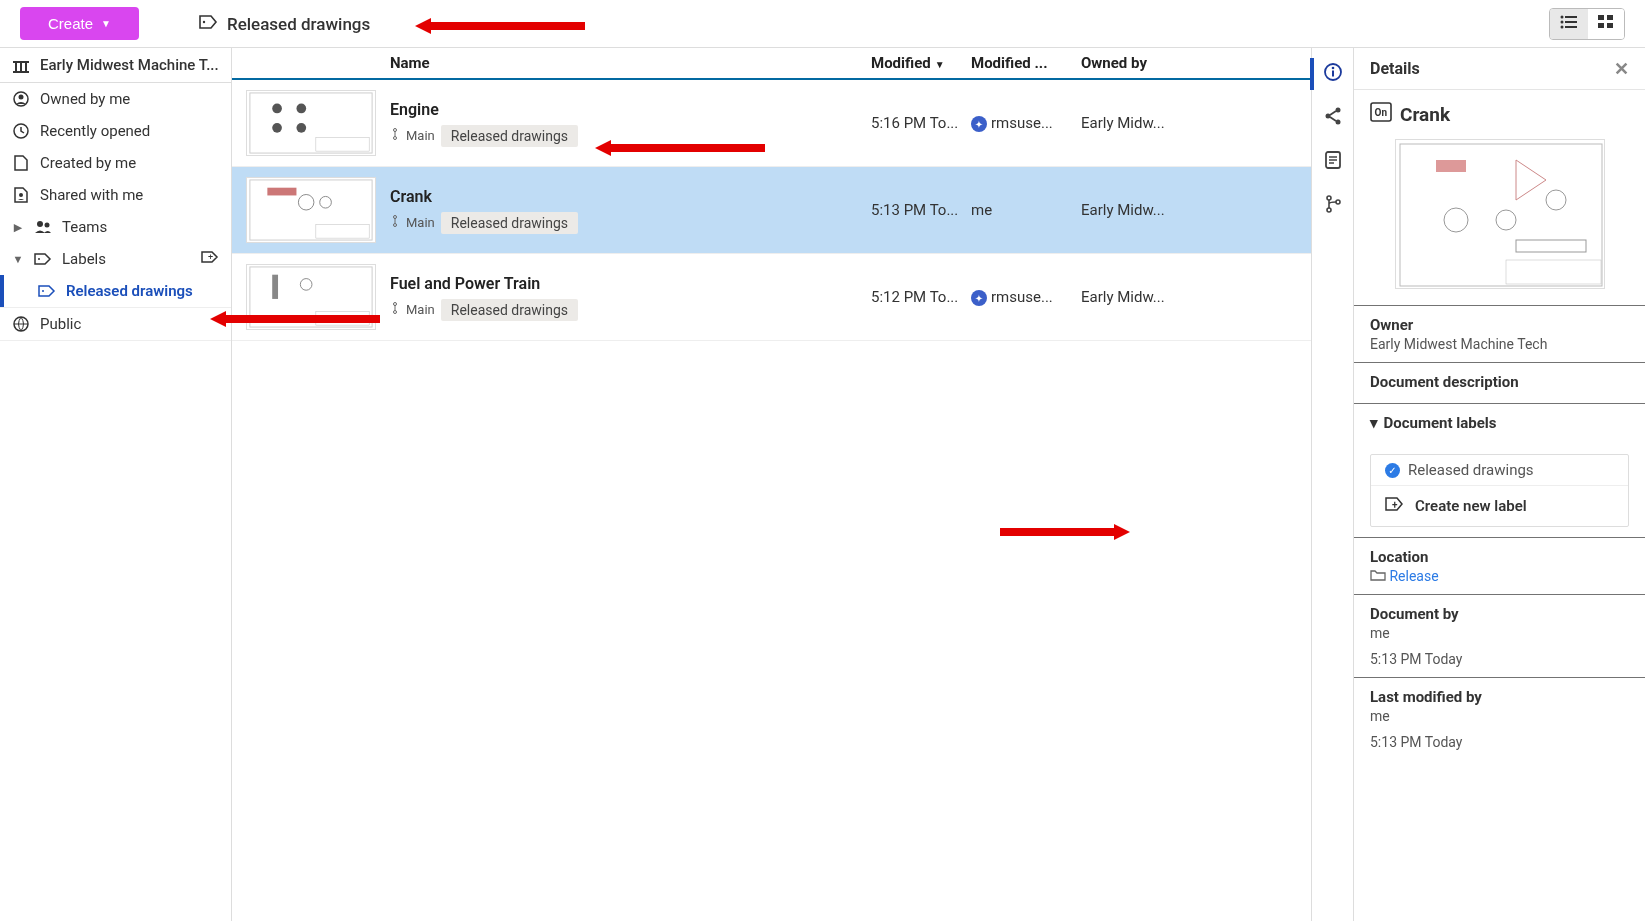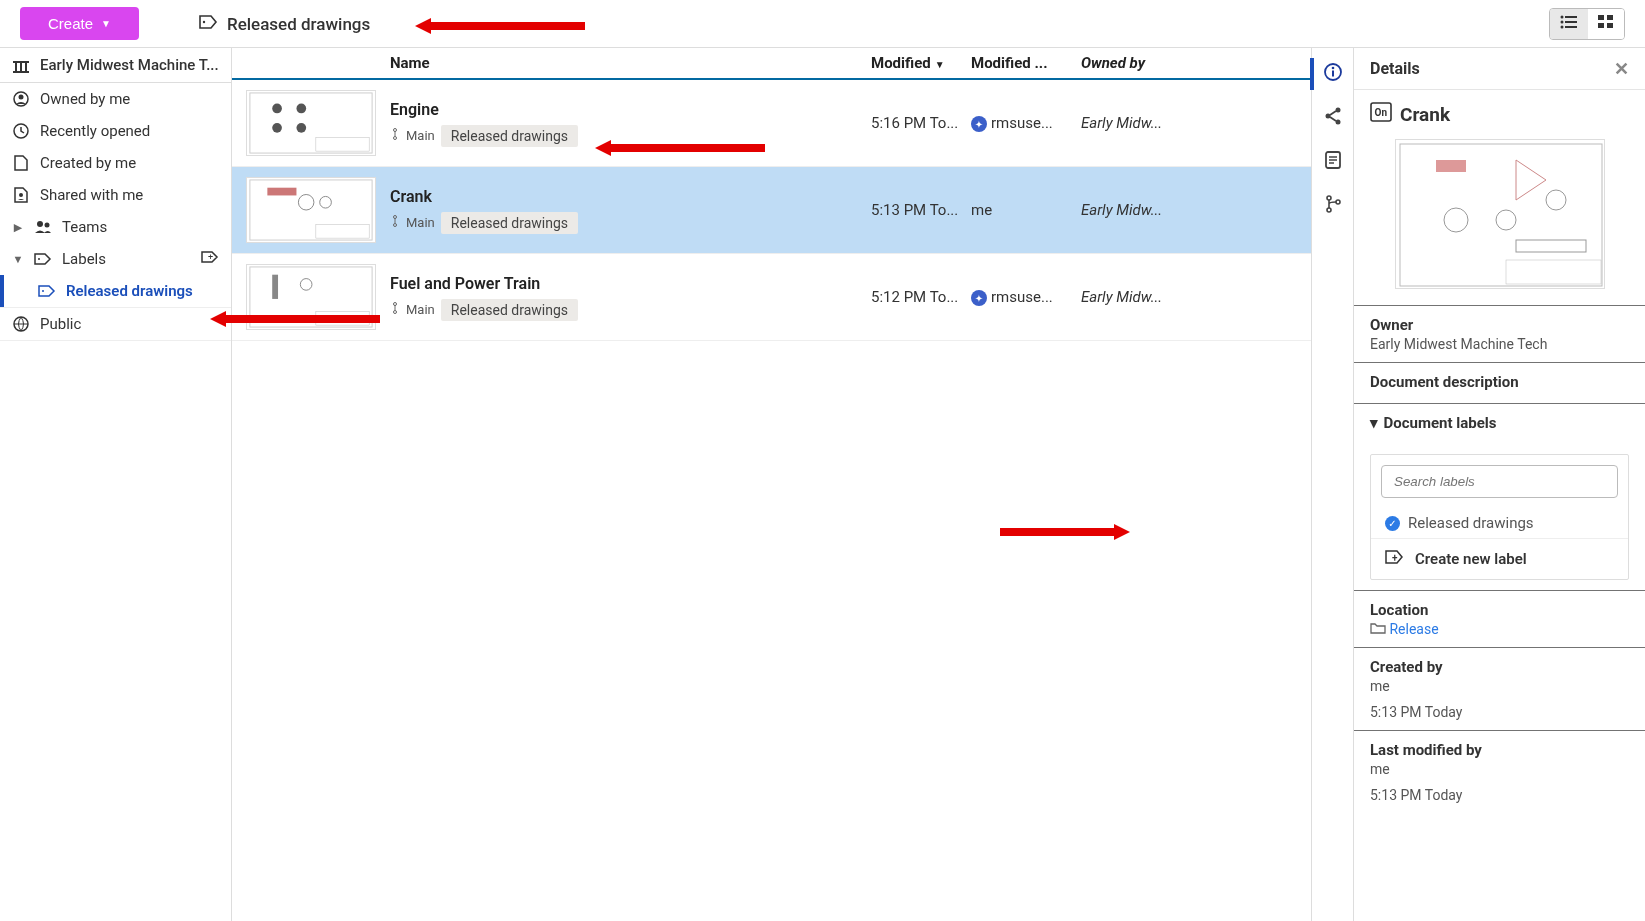--- a/index.html
+++ b/index.html
@@ -24,21 +24,21 @@
 .sidebar .expand { width: 12px; font-size: 11px; color: #666; }
 .sidebar .right-icon { margin-left: auto; color: #555; }
 .sidebar hr { border: none; border-top: 1px solid #eee; margin: 0; }
 
 .content { flex: 1; display: flex; flex-direction: column; overflow: hidden; }
 .table-header { display: flex; align-items: center; padding: 6px 0; border-bottom: 2px solid #0369a1; font-weight: 700; font-size: 15px; color: #222; }
 .col-thumb { width: 158px; }
 .col-name { flex: 1; }
 .col-mod { width: 100px; }
 .col-modby { width: 100px; }
-.col-own { width: 240px; padding-left: 10px; font-style: italic; }
+.col-own { width: 240px; padding-left: 10px; }
 .sort-caret { font-size: 10px; margin-left: 4px; }
 
 .row { display: flex; align-items: center; border-bottom: 1px solid #eee; padding: 4px 0; }
 .row.selected { background: #bfdcf5; }
 .thumb { width: 130px; height: 66px; margin: 6px 14px; background: #fff; border: 1px solid #ddd; display: flex; align-items: center; justify-content: center; font-size: 8px; color: #aaa; }
 .row .col-name .doc-name { font-weight: 600; font-size: 16px; color: #222; }
 .row .meta { display: flex; align-items: center; gap: 6px; margin-top: 6px; font-size: 13px; color: #555; }
 .row .label-chip { background: #eceae7; padding: 3px 10px; border-radius: 2px; font-size: 14px; color: #444; }
 .row .user-icon { width: 16px; height: 16px; border-radius: 50%; background: #3b5fc9; display: inline-flex; align-items: center; justify-content: center; color: #fff; font-size: 10px; margin-right: 4px; }
 .row .col-mod, .row .col-modby, .row .col-own { font-size: 15px; color: #333; white-space: nowrap; overflow: hidden; text-overflow: ellipsis; }
@@ -362,21 +362,20 @@
     <div class="section">
       <div class="label">Document description</div>
     </div>
     <div class="section">
       <div class="label collapsible">
         <span>▾</span>
         <span>Document labels</span>
       </div>
     </div>
     <div class="labels-box">
-      <input class="search-labels" placeholder="Search labels" style="">
       <div class="label-row">
         <span class="label-check">✓</span>
         <span>Released drawings</span>
       </div>
       <div class="create-label-row">
         <span><svg width="20" height="16" viewBox="0 0 20 16">
               <path d="M1 2 h11 l5 6 l-5 6 h-11 z" fill="none" stroke="#333" stroke-width="1.5"></path>
               <text x="7" y="12" font-size="10" fill="#333">+</text>
             </svg></span>
         <span>Create new label</span>
@@ -385,21 +384,21 @@
     <div class="section">
       <div class="label">Location</div>
       <div class="value">
         <span><svg width="16" height="13" viewBox="0 0 16 13">
               <path d="M1 3 v9 h14 v-7 h-8 l-2 -2 z" fill="none" stroke="#666" stroke-width="1.3"></path>
             </svg></span>
         <span class="loc-link">Release</span>
       </div>
     </div>
     <div class="section">
-      <div class="label">Created by</div>
+      <div class="label">Document by</div>
       <div class="value">me</div>
       <div class="value" style="margin-top:10px">5:13 PM Today</div>
     </div>
     <div class="section">
       <div class="label">Last modified by</div>
       <div class="value">me</div>
       <div class="value" style="margin-top:10px">5:13 PM Today</div>
     </div>
   </div>
 </div>

